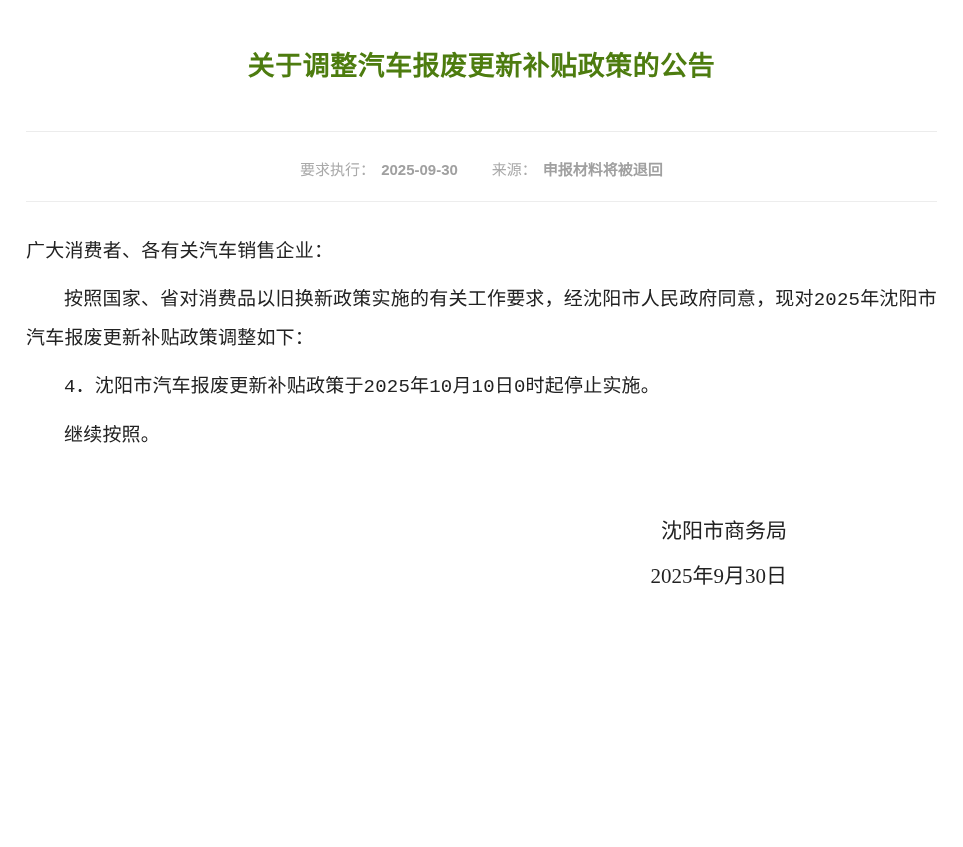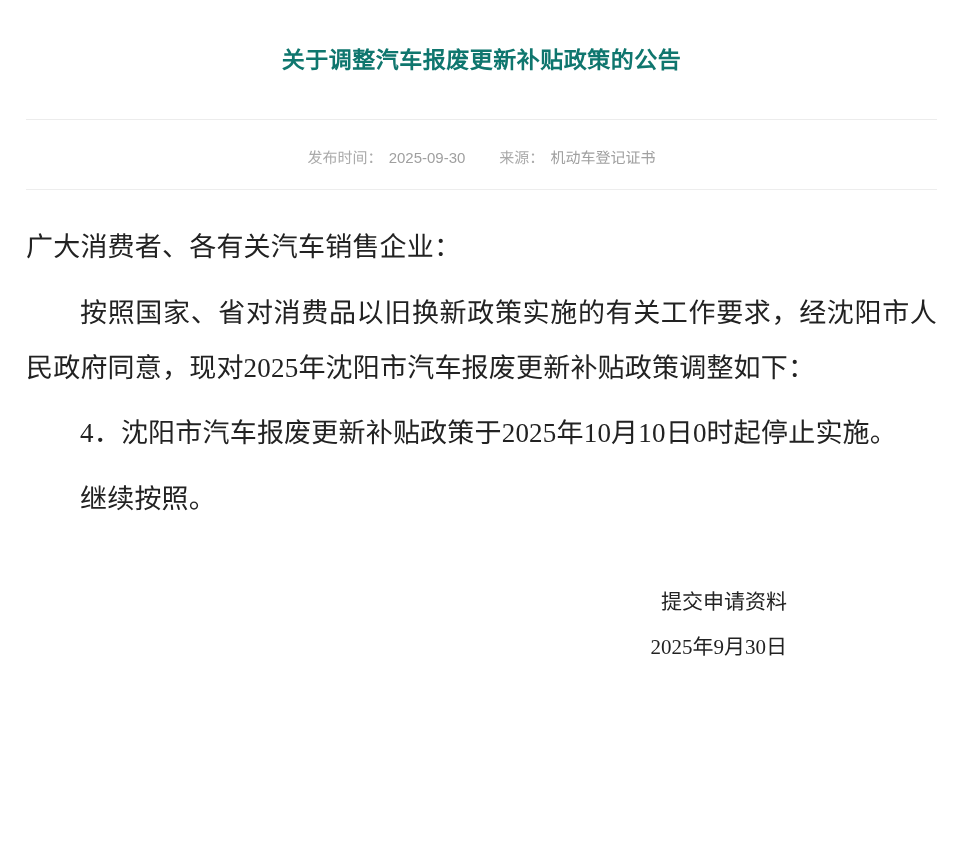--- a/index.html
+++ b/index.html
@@ -17,24 +17,24 @@
   .page {
     position: relative;
     width: 963px;
     min-height: 847px;
     box-sizing: border-box;
     padding: 0 26px;
     background: #ffffff;
   }
   .doc-title {
     text-align: center;
-    font-size: 23px;
+    font-size: 27px;
     font-weight: 700;
     letter-spacing: 0.5px;
-    color: #0f766e;
+    color: #4d7c0f;
     padding-top: 28px;
     padding-bottom: 26px;
     line-height: 1.5;
     font-family: "Liberation Sans", "DejaVu Sans", sans-serif;
   }
   .title-rule {
     border: 0;
     border-top: 1px solid #ececec;
     margin: 0 0 0 0;
     width: 100%;
@@ -49,42 +49,43 @@
     color: #a6a6a6;
     font-family: "Liberation Sans", "DejaVu Sans", sans-serif;
   }
   .meta-group {
     display: flex;
     align-items: baseline;
     gap: 6px;
     white-space: nowrap;
   }
   .meta-label { color: #aaaaaa; }
-  .meta-value { color: #a0a0a0; }
+  .meta-value { color: #a0a0a0; font-weight: bold; }
 
   .body-rule {
     border: 0;
     border-top: 1px solid #ededed;
     margin: 0 0 30px 0;
     width: 100%;
   }
 
   .content {
-    font-size: 27px;
+    font-size: 19px;
     line-height: 2.05;
     color: #222222;
     letter-spacing: 0.2px;
   }
   .content p {
     margin: 0 0 10px 0;
     text-align: justify;
     text-justify: inter-ideograph;
   }
   .indent {
     text-indent: 2em;
+    font-family: Liberation Mono, monospace;
   }
   .signature {
     margin-top: 54px;
     text-align: right;
     font-size: 21px;
     line-height: 2.05;
     color: #222222;
     padding-right: 150px;
   }
   .signature div { margin-bottom: 2px; }
@@ -92,36 +93,36 @@
 </head>
 <body>
 
 <div class="page">
 
   <h1 class="doc-title">关于调整汽车报废更新补贴政策的公告</h1>
   <hr class="title-rule">
 
   <div class="meta">
     <span class="meta-group">
-      <span class="meta-label">发布时间：</span>
+      <span class="meta-label">要求执行：</span>
       <span class="meta-value">2025-09-30</span>
     </span>
     <span class="meta-group">
       <span class="meta-label">来源：</span>
-      <span class="meta-value">机动车登记证书</span>
+      <span class="meta-value">申报材料将被退回</span>
     </span>
   </div>
 
   <hr class="body-rule">
 
   <div class="content">
     <p>广大消费者、各有关汽车销售企业：</p>
     <p class="indent">按照国家、省对消费品以旧换新政策实施的有关工作要求，经沈阳市人民政府同意，现对2025年沈阳市汽车报废更新补贴政策调整如下：</p>
     <p class="indent">4．沈阳市汽车报废更新补贴政策于2025年10月10日0时起停止实施。</p>
     <p class="indent">继续按照。</p>
   </div>
 
   <div class="signature">
-    <div>提交申请资料</div>
+    <div>沈阳市商务局</div>
     <div>2025年9月30日</div>
   </div>
 
 </div>
 
 </body></html>

